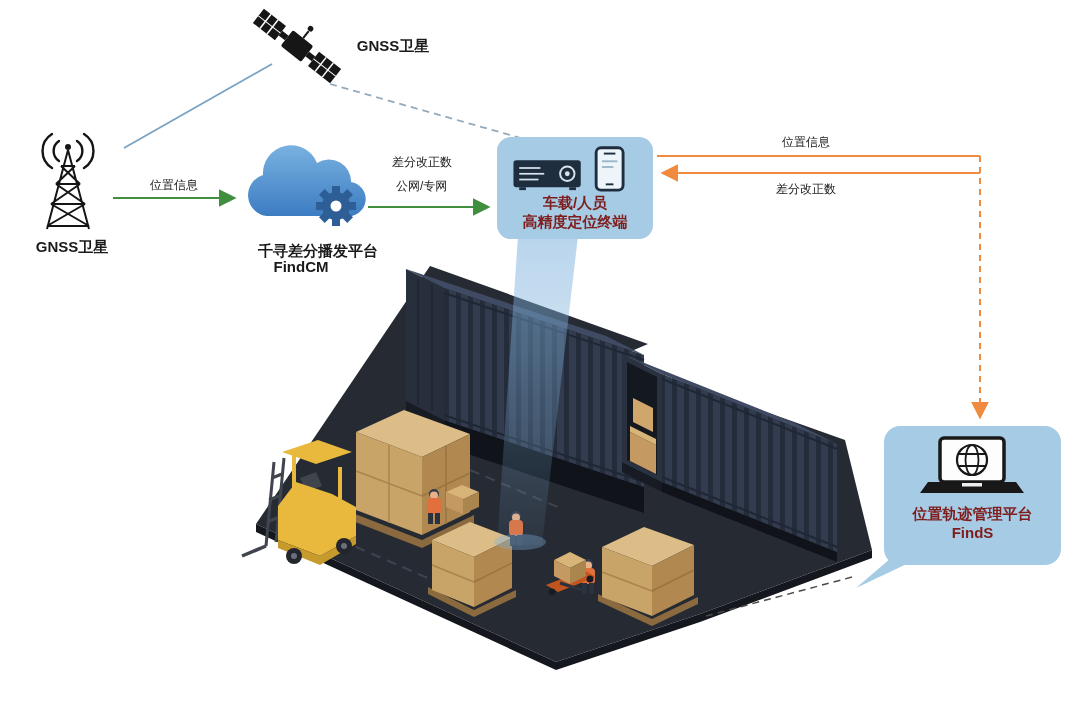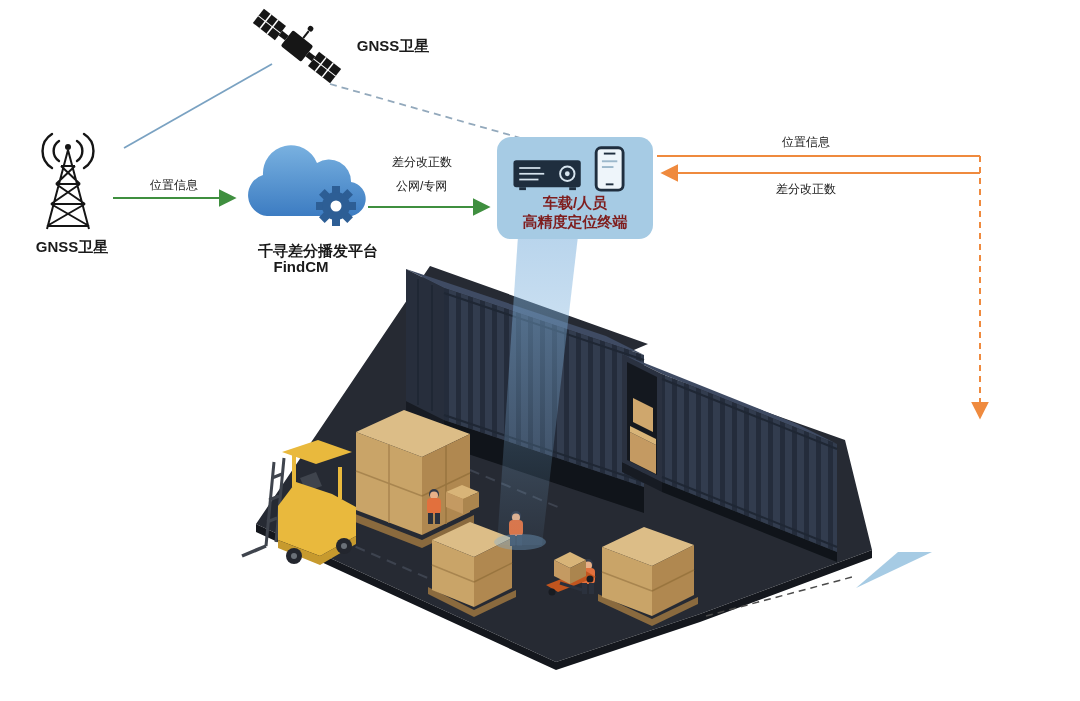--- a/index.html
+++ b/index.html
@@ -244,14 +244,26 @@
       <line x1="108" y1="11" x2="120" y2="11" stroke="#1f2e3e" stroke-width="2"></line>
       <line x1="106" y1="19" x2="122" y2="19" stroke="#9cb8cb" stroke-width="2"></line>
       <line x1="106" y1="25" x2="118" y2="25" stroke="#9cb8cb" stroke-width="2"></line>
       <line x1="110" y1="43" x2="118" y2="43" stroke="#1f2e3e" stroke-width="2"></line>
     </g>
   </svg>
   <div class="bline">车载/人员</div>
   <div class="bline">高精度定位终端</div>
 </div>
 
-
+<div class="bubble" id="finds-bubble">
+  <svg width="177" height="70" viewBox="0 0 177 70">
+    <rect x="56" y="4" width="64" height="44" rx="4" fill="#fdfdfd" stroke="#181818" stroke-width="3.5"></rect>
+    <circle cx="88" cy="26" r="15" stroke="#181818" stroke-width="2.2" fill="none"></circle>
+    <ellipse cx="88" cy="26" rx="6.5" ry="15" stroke="#181818" stroke-width="1.8" fill="none"></ellipse>
+    <path d="M75 20 H101 M75 32 H101" stroke="#181818" stroke-width="1.8" fill="none"></path>
+    <path d="M44 48 H132 L140 59 H36 Z" fill="#181818"></path>
+    <rect x="78" y="49" width="20" height="3.5" fill="#eeeeee"></rect>
+  </svg>
+  <div class="bline">位置轨迹管理平台</div>
+  <div class="bline">FindS</div>
 </div>
 
+</div>
+
 </body></html>

